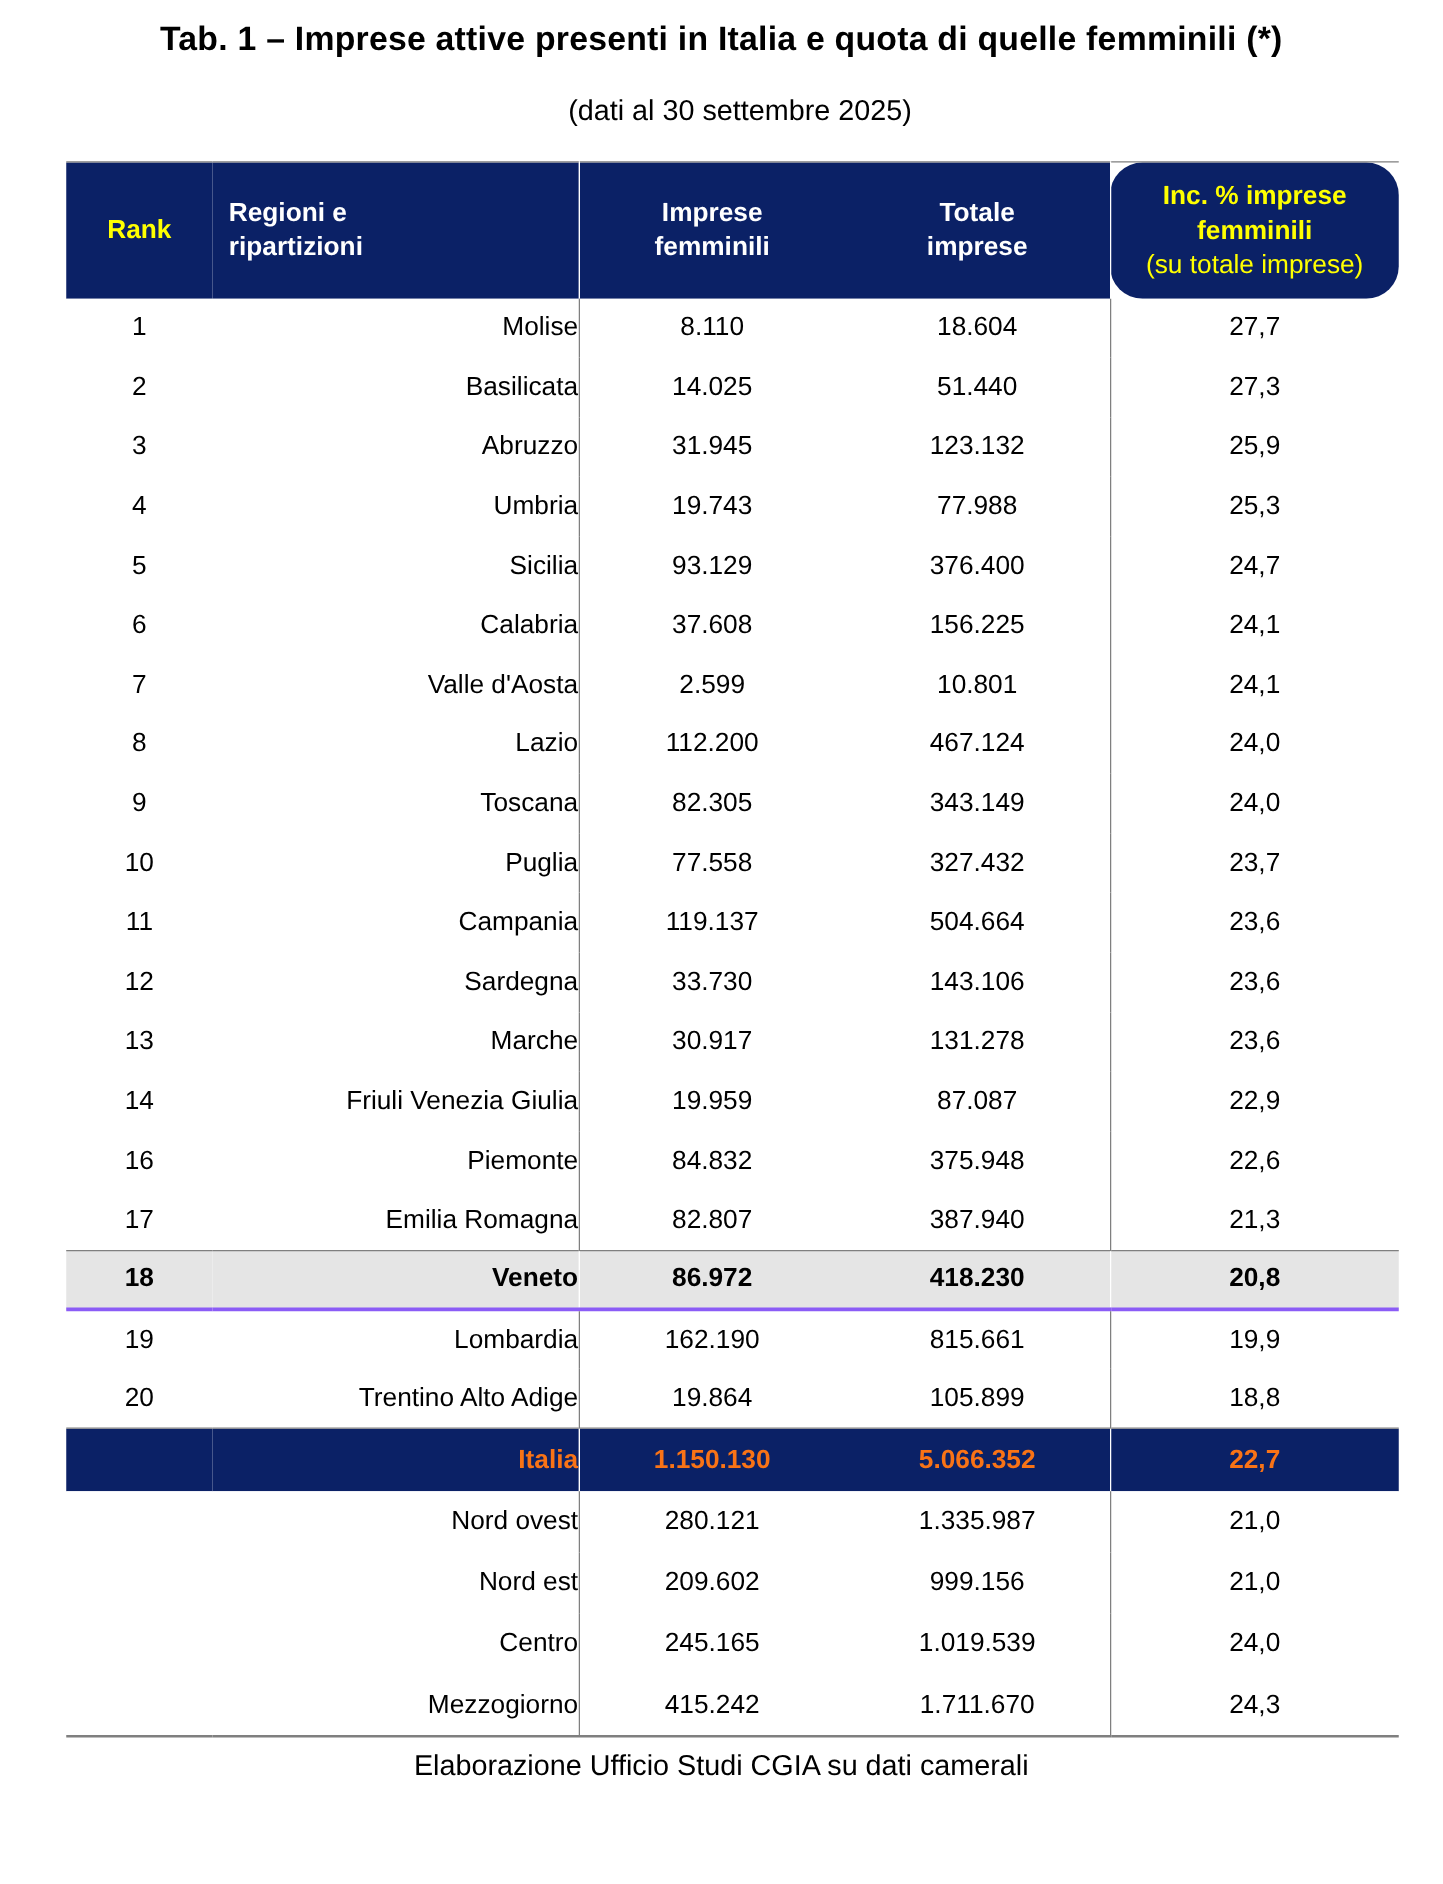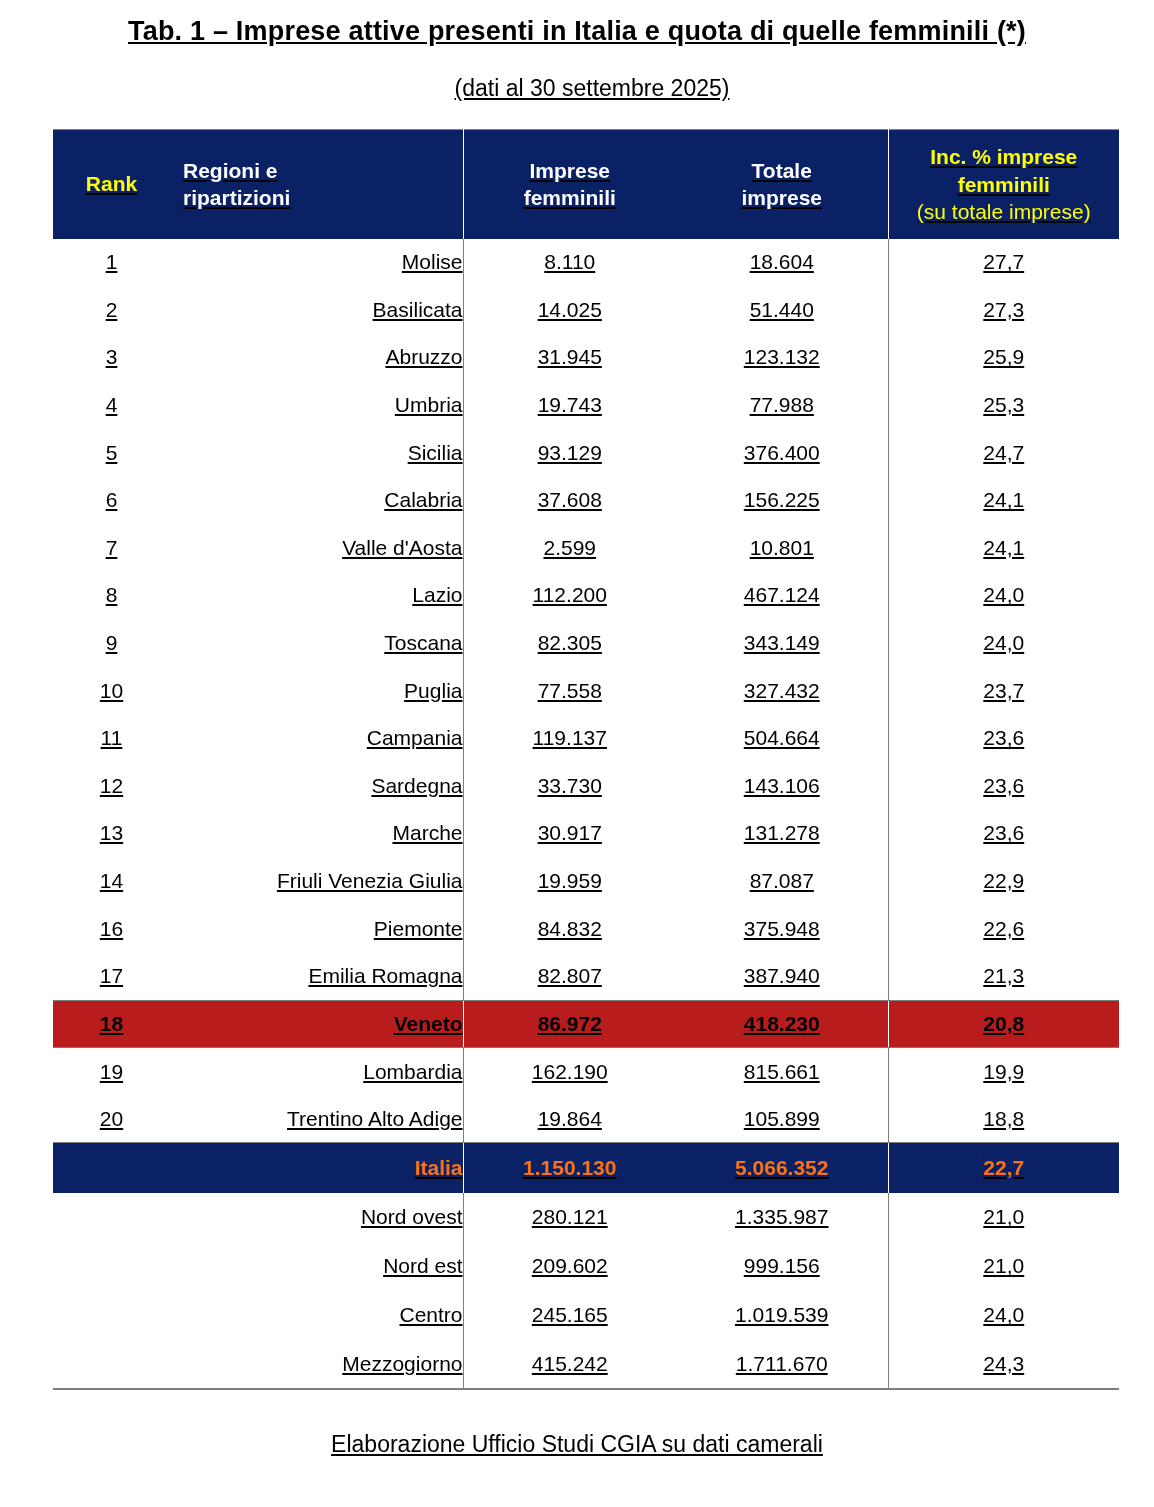--- a/index.html
+++ b/index.html
@@ -4,21 +4,21 @@
 <style>
   * { margin: 0; padding: 0; box-sizing: border-box; }
   html, body { background: #ffffff; }
   body {
     width: 1154px;
     height: 1507px;
     font-family: "Liberation Sans", "DejaVu Sans", sans-serif;
     color: #000000;
     overflow: hidden;
   }
-  .page { width: 1154px; position: relative; text-decoration: underline; }
+  .page { width: 1154px; position: relative; }
   .title {
     margin-top: 16px;
     text-align: center;
     font-size: 27px;
     font-weight: bold;
     color: #000000;
     letter-spacing: 0.2px;
   }
   .subtitle {
     margin-top: 28px;
@@ -46,56 +46,56 @@
     font-weight: bold;
     font-size: 21px;
     height: 109px;
     vertical-align: middle;
     text-align: center;
     border-top: 1px solid #7f7f7f;
     line-height: 1.32;
   }
   thead th.rank-h { color: #ffff00; }
   thead th.region-h { text-align: left; padding-left: 13px; }
-  thead th.inc-h { color: #ffff00; line-height: 1.3; }
+  thead th.inc-h { color: #ffff00; line-height: 1.3; border-radius: 26px; }
   thead th .sub { font-weight: normal; display: block; }
   .sep-w { border-right: 1px solid #ffffff; }
 
   tbody td {
     font-size: 21px;
     height: 47.6px;
     vertical-align: middle;
     text-align: center;
     background: #ffffff;
   }
   tbody td.region { text-align: right; padding-left: 13px; }
   tbody td.sep-r { border-right: 1px solid #7f7f7f; }
 
   tr.highlight td {
-    background: #b91c1c;
+    background: #e5e5e5;
     font-weight: bold;
     border-top: 1px solid #7f7f7f;
-    border-bottom: 1px solid #8b5cf6;
+    border-bottom: 3px solid #8b5cf6;
   }
   tr.highlight td.sep-r { border-right-color: #ffffff; }
 
   tr.total td {
     background: #0b2166;
     color: #f97316;
     font-weight: bold;
     height: 50px;
     border-top: 1px solid #7f7f7f;
   }
   tr.total td.sep-r { border-right-color: #ffffff; }
 
   tr.plain td { height: 49px; }
   tr.last td { border-bottom: 2px solid #7f7f7f; }
 
   .footnote {
-    margin-top: 41px;
+    margin-top: 9px;
     text-align: center;
     font-size: 23px;
     color: #000000;
   }
 </style>
 </head>
 <body>
 
 <div class="page">
 

